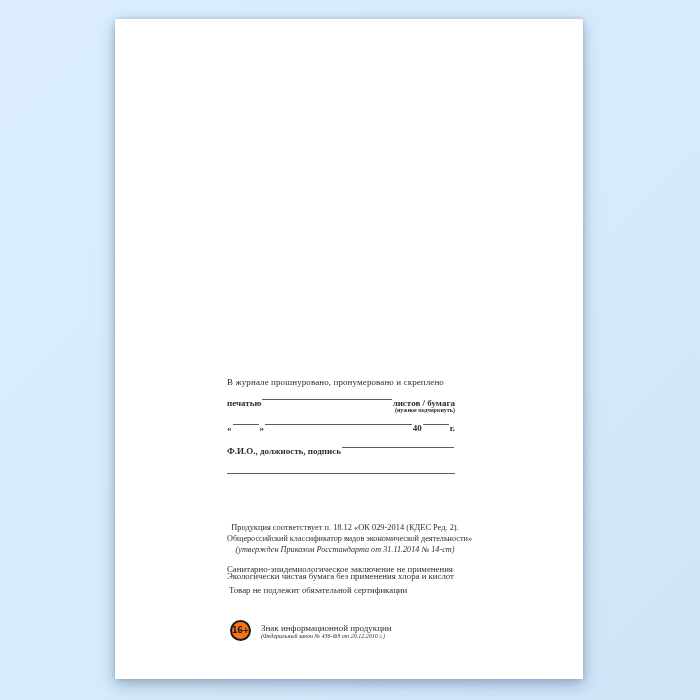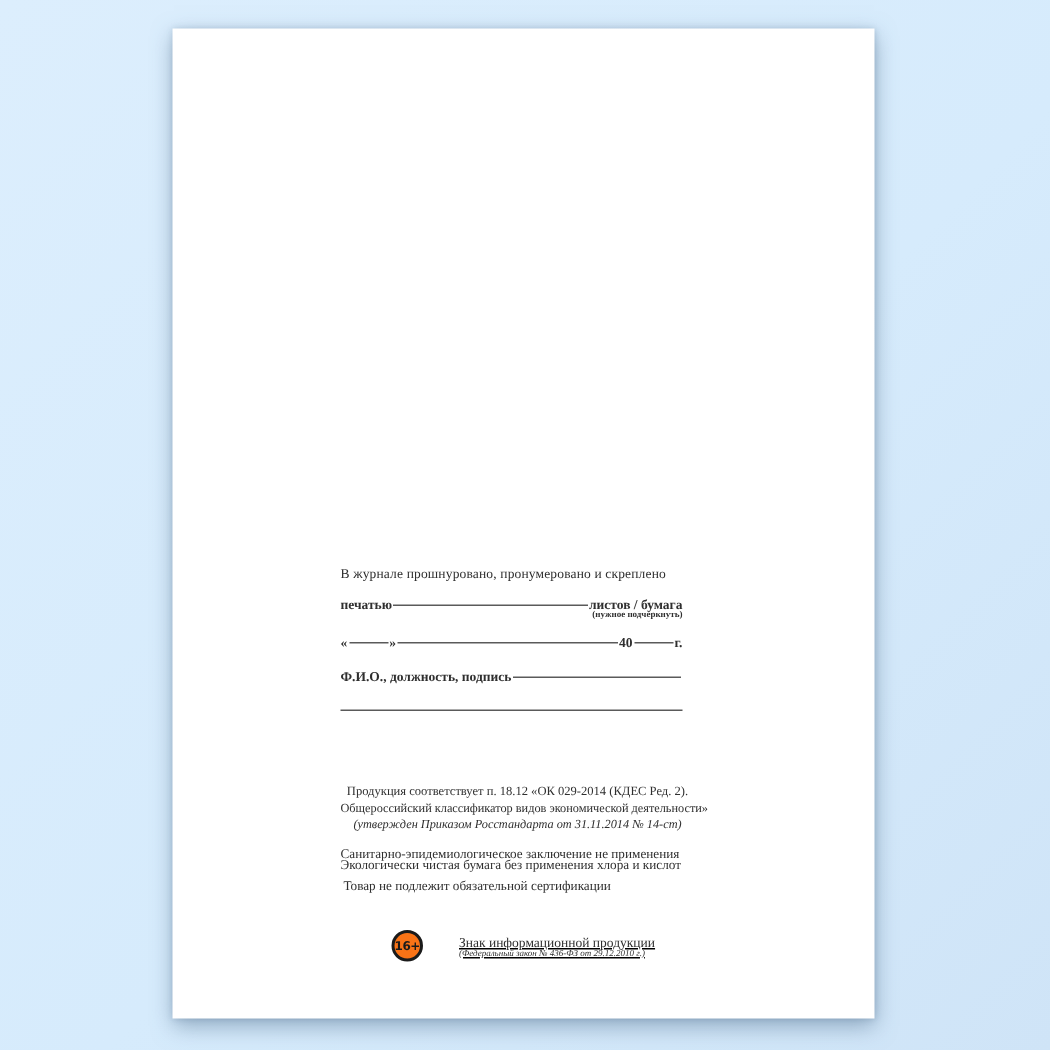--- a/index.html
+++ b/index.html
@@ -9,21 +9,21 @@
     font-family:"Liberation Serif", serif;
   }
   .sheet {
     position:absolute; left:115px; top:19px; width:468px; height:660px;
     background:#ffffff;
     box-shadow:0 5px 14px rgba(88,118,148,0.55), 0 0 4px rgba(88,118,148,0.3);
   }
   .abs { position:absolute; color:#2f2f2f; }
   .row {
     position:absolute; left:112px; width:228px;
-    display:flex; align-items:center;
+    display:flex; align-items:flex-start;
     font-size:9px; color:#2f2f2f; white-space:nowrap; line-height:11px;
   }
   .fill { flex:1 1 auto; border-bottom:1px solid #5a5a5a; margin:0 1px 2px 1px; height:1px; }
   .fill.w26 { flex:0 0 26px; }
   .bold-line {
     position:absolute; left:112px; top:358px; width:240px;
     font-size:9px; font-weight:normal; letter-spacing:0.1px;
     color:#2f2f2f; white-space:nowrap;
   }
   .row.bold { font-weight:bold; }
@@ -47,23 +47,23 @@
   .line-item { font-size:8.8px; white-space:nowrap; color:#2f2f2f; }
   .it { font-style:italic; }
   .badge-row {
     position:absolute; left:115px; top:601px; width:240px;
     display:flex; align-items:center;
   }
   .badge {
     flex:0 0 auto; width:17px; height:17px; border:2px solid #1b1b1b; border-radius:50%;
     display:flex; align-items:center; justify-content:center;
     font-family:"DejaVu Sans", sans-serif; font-weight:bold; font-size:8px;
-    color:#1b1b1b; letter-spacing:-0.3px; background:#f97316;margin-left:31px;
+    color:#1b1b1b; letter-spacing:-0.3px; background:#f97316;
   }
-  .badge-text { margin-left:24px;text-decoration:underline; }
+  .badge-text { margin-left:10px; }
   .badge-label { font-size:9px; color:#2f2f2f; white-space:nowrap; }
   .badge-law { font-size:6px; color:#2f2f2f; white-space:nowrap; }
 </style>
 </head>
 <body>
 
 <div class="sheet">
 
   <div class="bold-line">В журнале прошнуровано, пронумеровано и скреплено</div>
 

